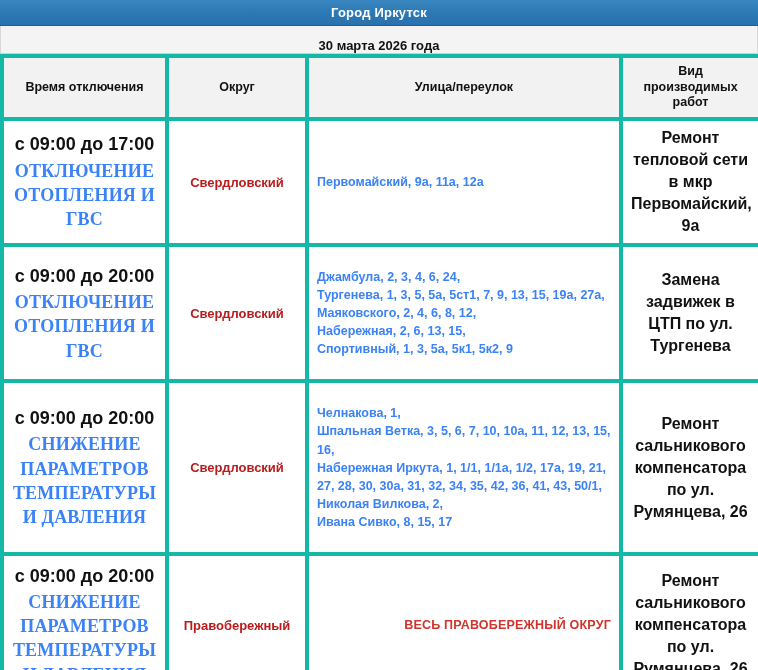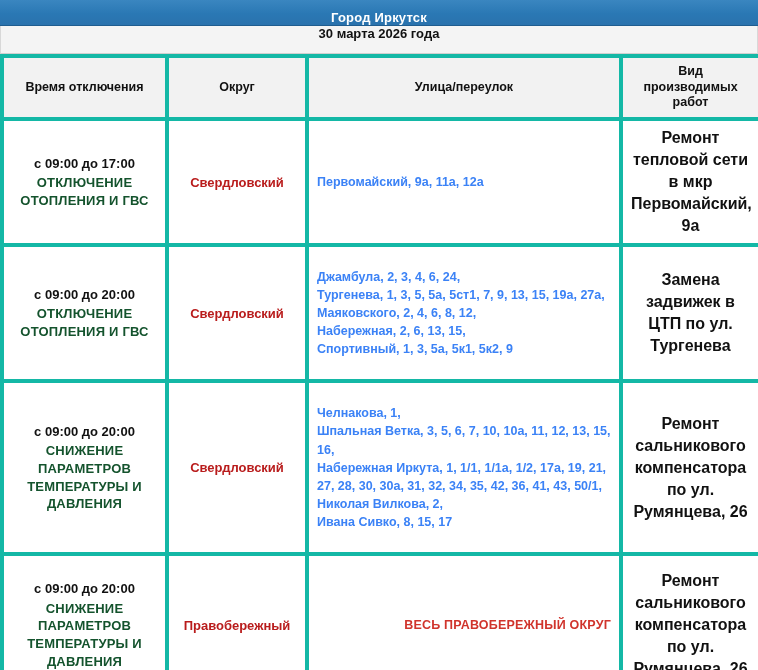--- a/index.html
+++ b/index.html
@@ -25,38 +25,38 @@
   }
 
   
   .title-bar {
     height: 25px;
     background: linear-gradient(to bottom, #3a86c0 0%, #2a78b4 55%, #2a72ad 100%);
     color: #ffffff;
     font-size: 13px;
     font-weight: bold;
     display: flex;
-    align-items: flex-end;
+    align-items: center;
     justify-content: center;
     letter-spacing: 0.2px;
     border-bottom: 1px solid #1f5d8f;
   }
 
   
   .date-bar {
     height: 28px;
     background: #f4f4f4;
     border-left: 1px solid #d8d8d8;
     border-right: 1px solid #d8d8d8;
     border-bottom: 1px solid #d0d0d0;
     color: #111111;
     font-size: 13px;
     font-weight: bold;
     display: flex;
-    align-items: flex-start;
+    align-items: flex-end;
     justify-content: center;
     box-sizing: border-box;
   }
 
   
   table.grid {
     width: 758px;
     border-collapse: collapse;
     table-layout: fixed;
     background: #ffffff;
@@ -79,30 +79,31 @@
     font-size: 12.5px;
     font-weight: bold;
     text-align: center;
     height: 62px;
     color: #111111;
     line-height: 1.25;
   }
 
   td.cell-time {
     text-align: center;
-    font-size: 13px;
+    font-size: 18px;
     font-weight: bold;
     line-height: 1.35;
   }
   td.cell-time .time-range { color: #111111; display: block; }
   td.cell-time .notice {
-    color: #14532d;
+    color: #3b82f6;
     display: block;
     margin-top: 2px;
     letter-spacing: 0.2px;
+    font-family: Liberation Serif, serif;
   }
 
   td.cell-okrug {
     text-align: center;
     font-size: 13px;
     font-weight: bold;
     color: #b91c1c;
   }
 
   td.cell-street {

